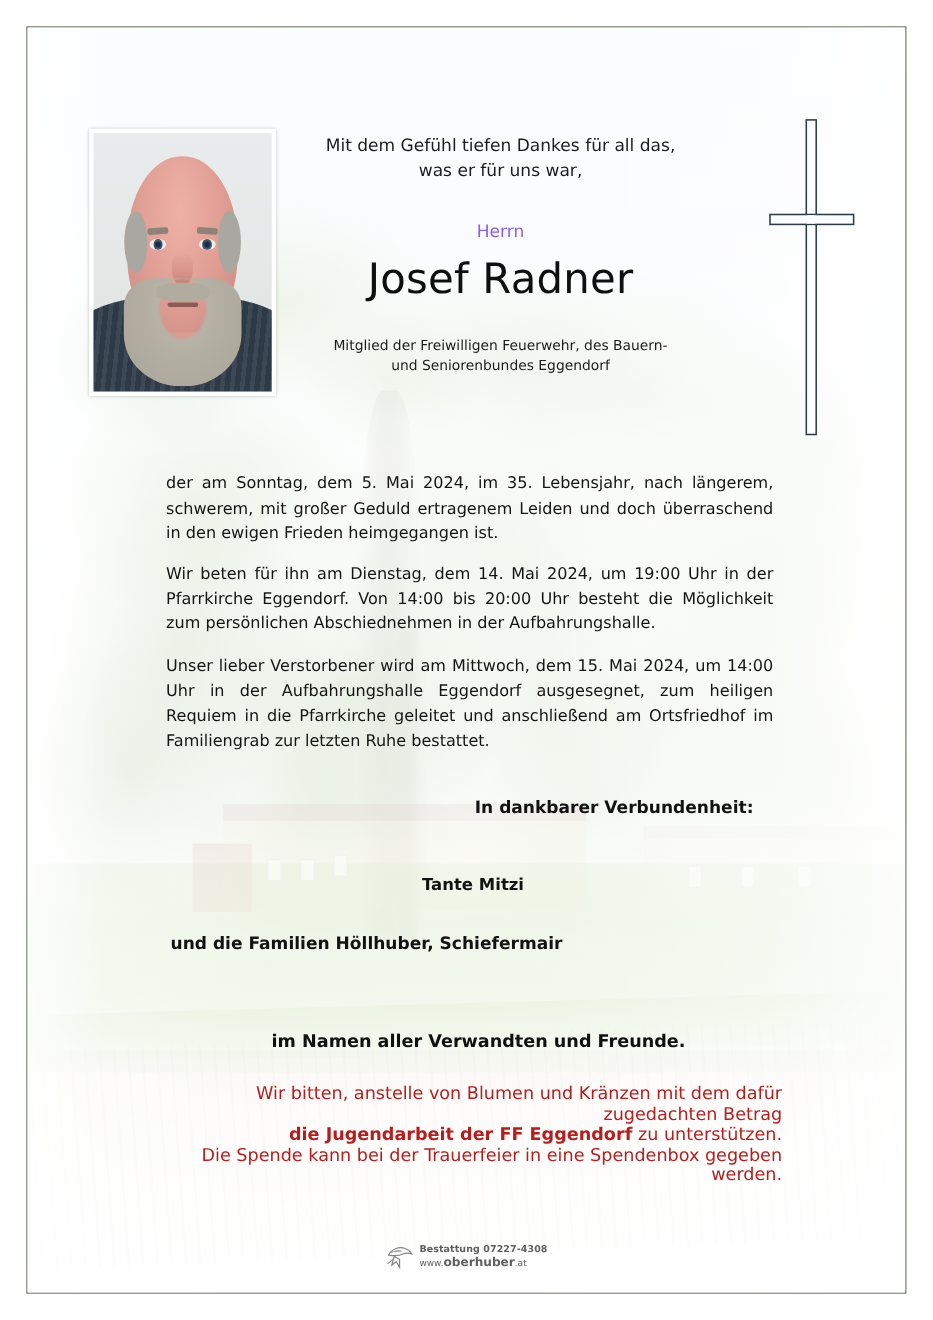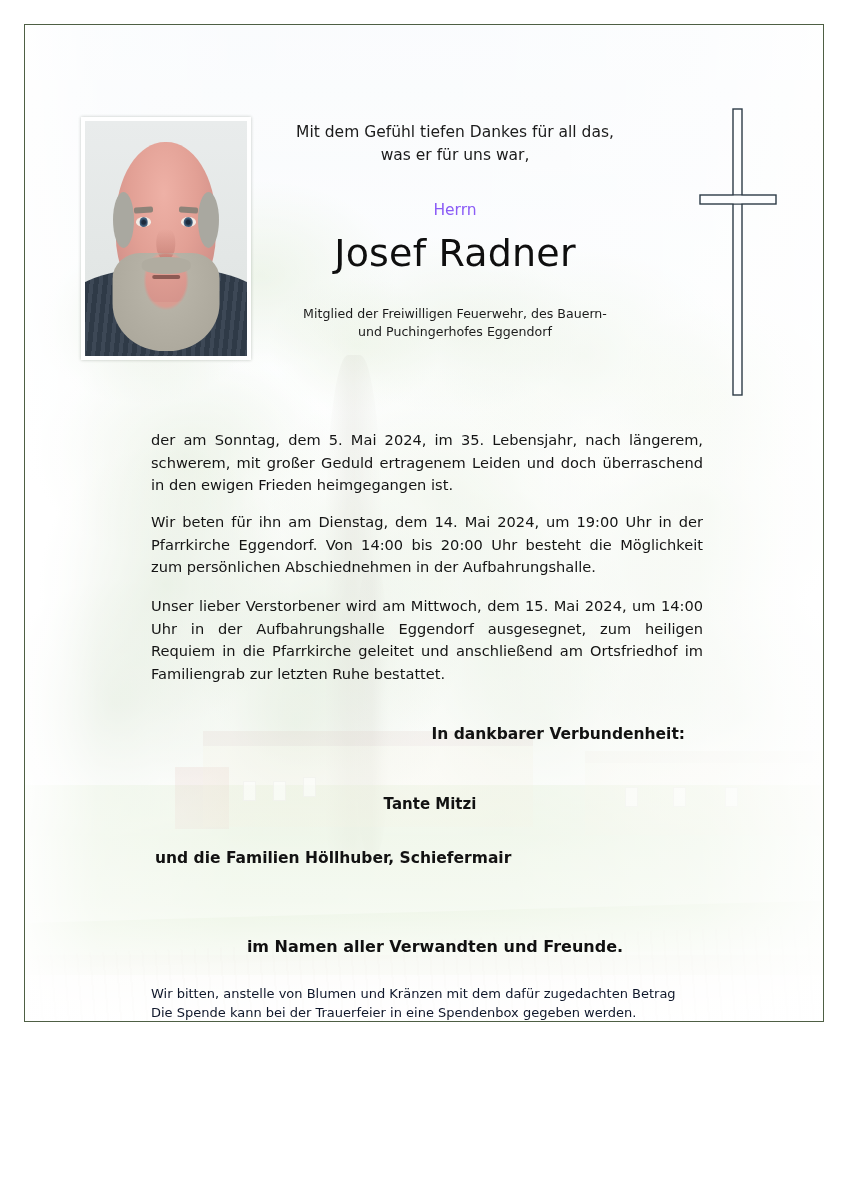--- a/index.html
+++ b/index.html
@@ -21,21 +21,21 @@
     height: 1200px;
     background: #ffffff;
     box-sizing: border-box;
   }
 
   .card-frame {
     position: absolute;
     left: 24px;
     top: 24px;
     width: 800px;
-    height: 998px;
+    height: 1152px;
     box-sizing: border-box;
     border: 1.5px solid #4e5f44;
     overflow: hidden;
     background: #fbfcfb;
   }
 
   
   .bg-layer {
     position: absolute;
     inset: 0;
@@ -459,24 +459,24 @@
     text-align: center;
     font-size: 16px;
     font-weight: 600;
     color: #101010;
   }
   .txt-donation {
     position: absolute;
     left: 126px;
     top: 960px;
     width: 560px;
-    text-align: left;
-    font-size: 13px;
+    text-align: right;
+    font-size: 16px;
     line-height: 18.5px;
-    color: #0f172a;
+    color: #b91c1c;
   }
   .txt-donation b { font-weight: 700; }
 
   
   .footer {
     position: absolute;
     left: 50%;
     top: 1106px;
     transform: translateX(-50%);
     display: flex;
@@ -568,34 +568,35 @@
       <div class="txt-intro">
         <div>Mit dem Gefühl tiefen Dankes für all das,</div>
         <div>was er für uns war,</div>
       </div>
 
       <div class="txt-herrn">Herrn</div>
       <div class="txt-name">Josef Radner</div>
 
       <div class="txt-roles">
         <div>Mitglied der Freiwilligen Feuerwehr, des Bauern-</div>
-        <div>und Puchingerhofes Eggendorf</div>
+        <div>und Seniorenbundes Eggendorf</div>
       </div>
 
       <div class="para" id="para-1">der am Sonntag, dem 5. Mai 2024, im 35. Lebensjahr, nach längerem, schwerem, mit großer Geduld ertragenem Leiden und doch überraschend in den ewigen Frieden heimgegangen ist.</div>
       <div class="para" id="para-2">Wir beten für ihn am Dienstag, dem 14. Mai 2024, um 19:00 Uhr in der Pfarrkirche Eggendorf. Von 14:00 bis 20:00 Uhr besteht die Möglichkeit zum persönlichen Abschiednehmen in der Aufbahrungshalle.</div>
       <div class="para" id="para-3">Unser lieber Verstorbener wird am Mittwoch, dem 15. Mai 2024, um 14:00 Uhr in der Aufbahrungshalle Eggendorf ausgesegnet, zum heiligen Requiem in die Pfarrkirche geleitet und anschließend am Ortsfriedhof im Familiengrab zur letzten Ruhe bestattet.</div>
 
       <div class="txt-gratitude">In dankbarer Verbundenheit:</div>
       <div class="txt-relative">Tante Mitzi</div>
       <div class="txt-families">und die Familien Höllhuber, Schiefermair</div>
       <div class="txt-closing">im Namen aller Verwandten und Freunde.</div>
 
       <div class="txt-donation">
         <div>Wir bitten, anstelle von Blumen und Kränzen mit dem dafür zugedachten Betrag</div>
+        <div><b>die Jugendarbeit der FF Eggendorf</b><span> zu unterstützen.</span></div>
         <div>Die Spende kann bei der Trauerfeier in eine Spendenbox gegeben werden.</div>
       </div>
 
       <div class="footer">
         <svg width="26" height="22" viewBox="0 0 26 22">
           <path d="M3 9 C6 3, 13 1, 18 3 C21 4, 23 6, 24 8 C21 7, 18 7, 16 8 C13 9.5, 9 10, 3 9 Z" fill="none" stroke="#6b6b6b" stroke-width="1.1"></path>
           <path d="M5 7 C8 5, 12 4.5, 15 5.5" fill="none" stroke="#6b6b6b" stroke-width=".7"></path>
           <path d="M8 6.2 C10 5.4, 12.5 5.2, 14 5.7" fill="none" stroke="#6b6b6b" stroke-width=".6"></path>
           <path d="M8 10 L6 18 L10 15 L13 20 L13 13 Z" fill="none" stroke="#6b6b6b" stroke-width="1.1"></path>
           <path d="M2 17 L8 12" fill="none" stroke="#6b6b6b" stroke-width="1"></path>

